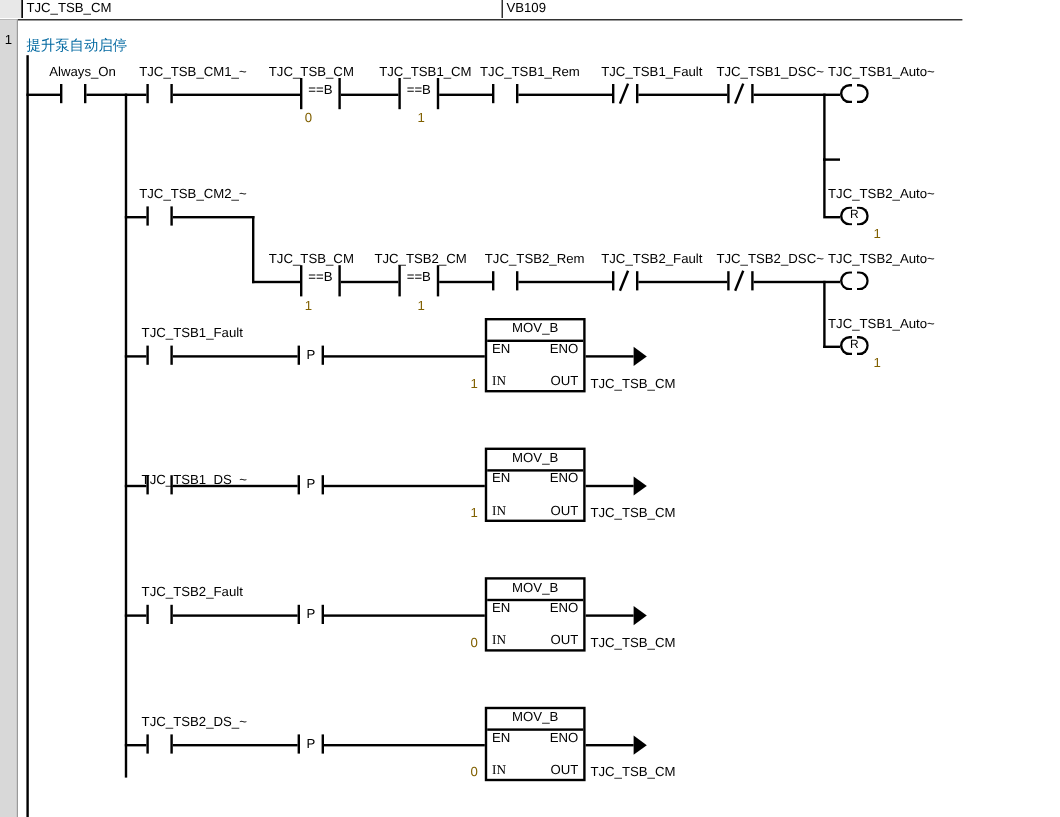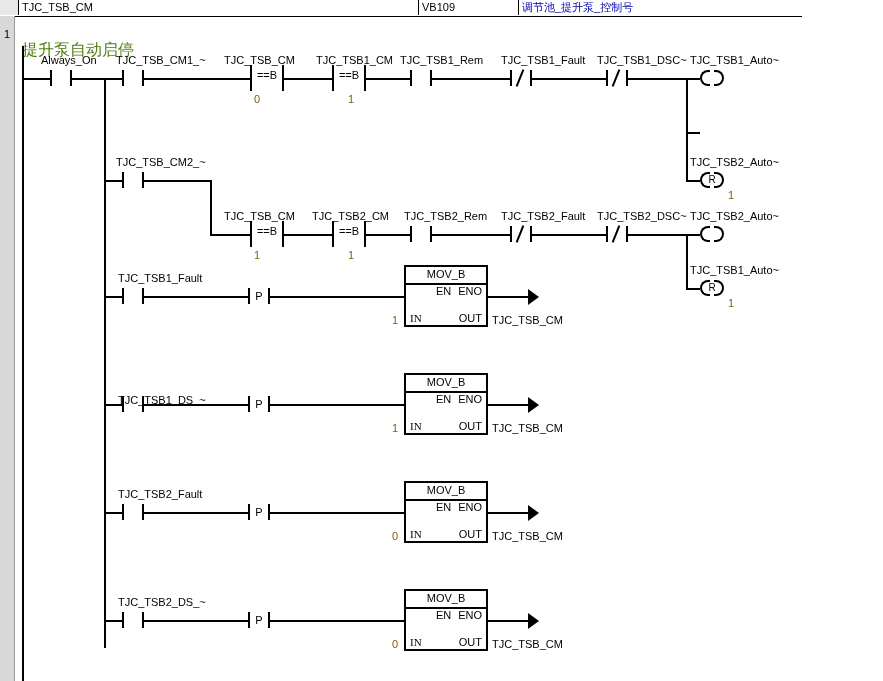--- a/index.html
+++ b/index.html
@@ -58,23 +58,23 @@
     left: 0; top: 28px;
     width: 14px;
     text-align: center;
     font-size: 11px;
     color: #000000;
   }
 
   
   .net-title {
     position: absolute;
-    left: 22px; top: 40px;
-    font-size: 16px;
-    color: #4d7c0f;
+    left: 22px; top: 30px;
+    font-size: 12px;
+    color: #0369a1;
     white-space: nowrap;
   }
 
   
   .ladder {
     position: absolute;
     left: 0; top: 46px;
     width: 883px; height: 635px;
   }
   .wire {
@@ -162,21 +162,21 @@
   .movbox .title {
     position: absolute;
     left: 0; top: 1px; width: 80px;
     text-align: center;
     font-size: 11px;
   }
   .movbox .hr {
     position: absolute;
     left: 0; top: 16px; width: 80px; height: 2px; background: #000000;
   }
-  .movbox .en { position: absolute; left: 4px; top: 18px; font-size: 11px; margin-left: 26px; }
+  .movbox .en { position: absolute; left: 4px; top: 18px; font-size: 11px; }
   .movbox .eno { position: absolute; right: 4px; top: 18px; font-size: 11px; }
   .movbox .in { position: absolute; left: 4px; bottom: 1px; font-size: 11px; font-family: Liberation Serif, serif; }
   .movbox .out { position: absolute; right: 4px; bottom: 1px; font-size: 11px; }
 
   
   .arrow {
     position: absolute;
     width: 0; height: 0;
     border-left: 11px solid #000000;
     border-top: 8px solid transparent;
@@ -223,21 +223,20 @@
 </style>
 </head>
 <body>
 
 <div id="root">
 
   <div class="topbar">
     <div class="topcell-rowhdr"></div>
     <div class="topcell sym b">TJC_TSB_CM</div>
     <div class="topcell addr b">VB109</div>
-    <div class="topcell cmt b">调节池_提升泵_控制号</div>
   </div>
 
   <div class="gutter"></div>
   <div class="net-num">1</div>
 
   <div class="net-title">提升泵自动启停</div>
 
   <div class="ladder">
 
     <div class="wire v" style="left:22px; top:0px; height:635px;"></div>

